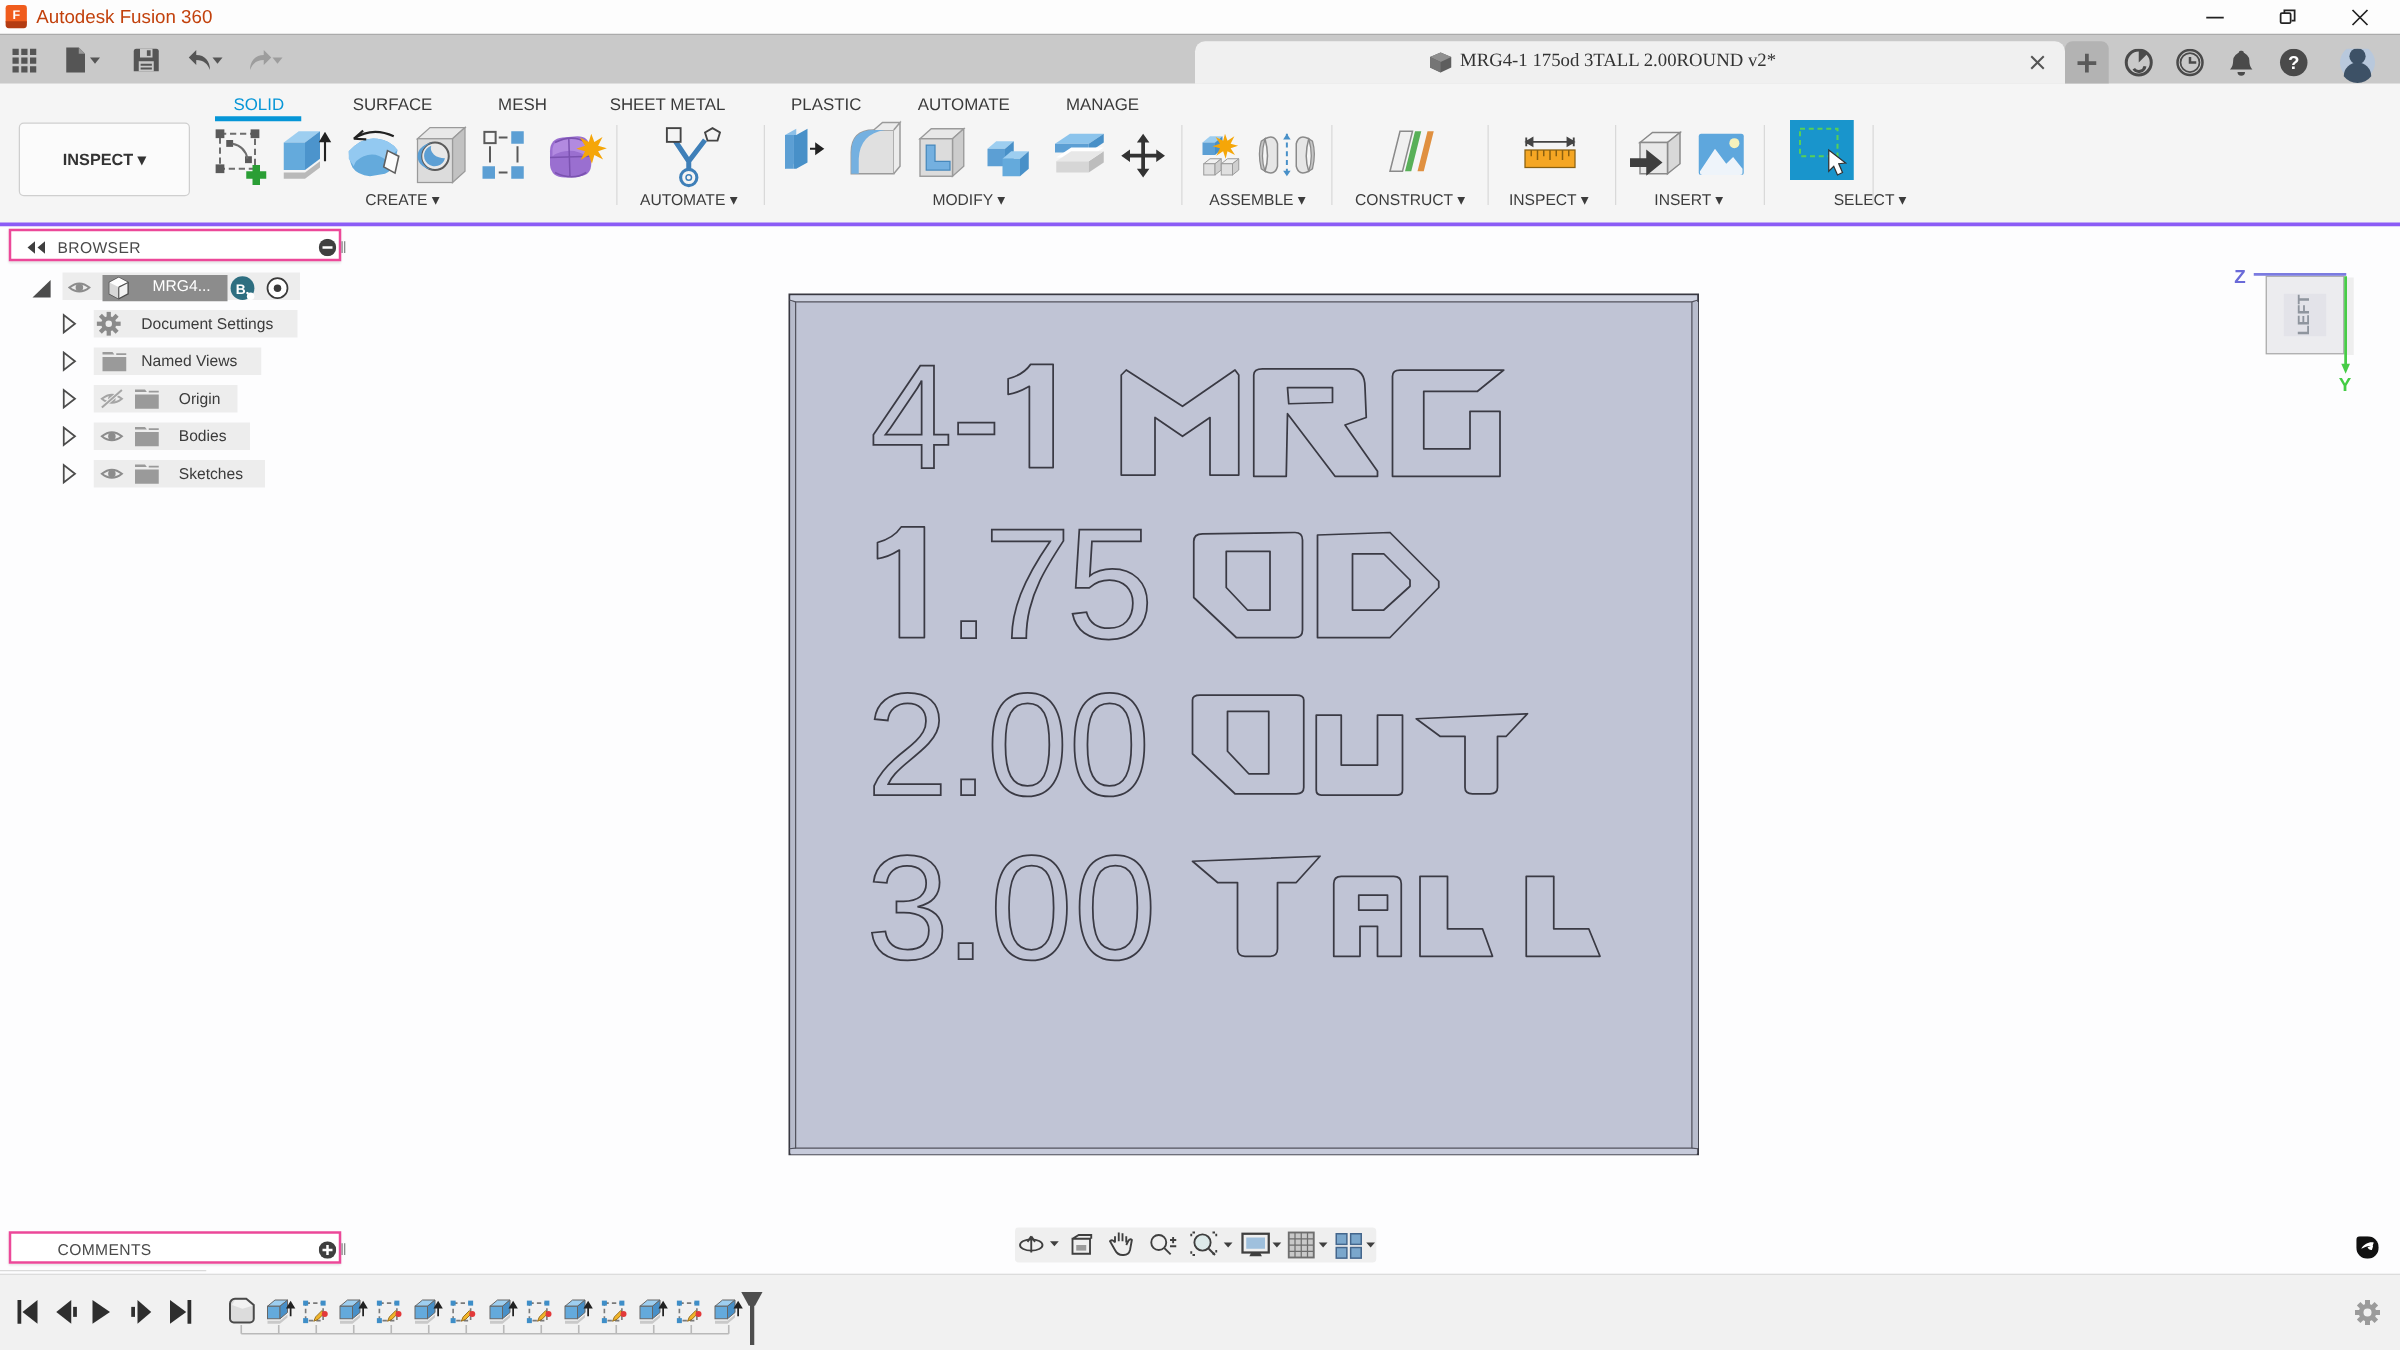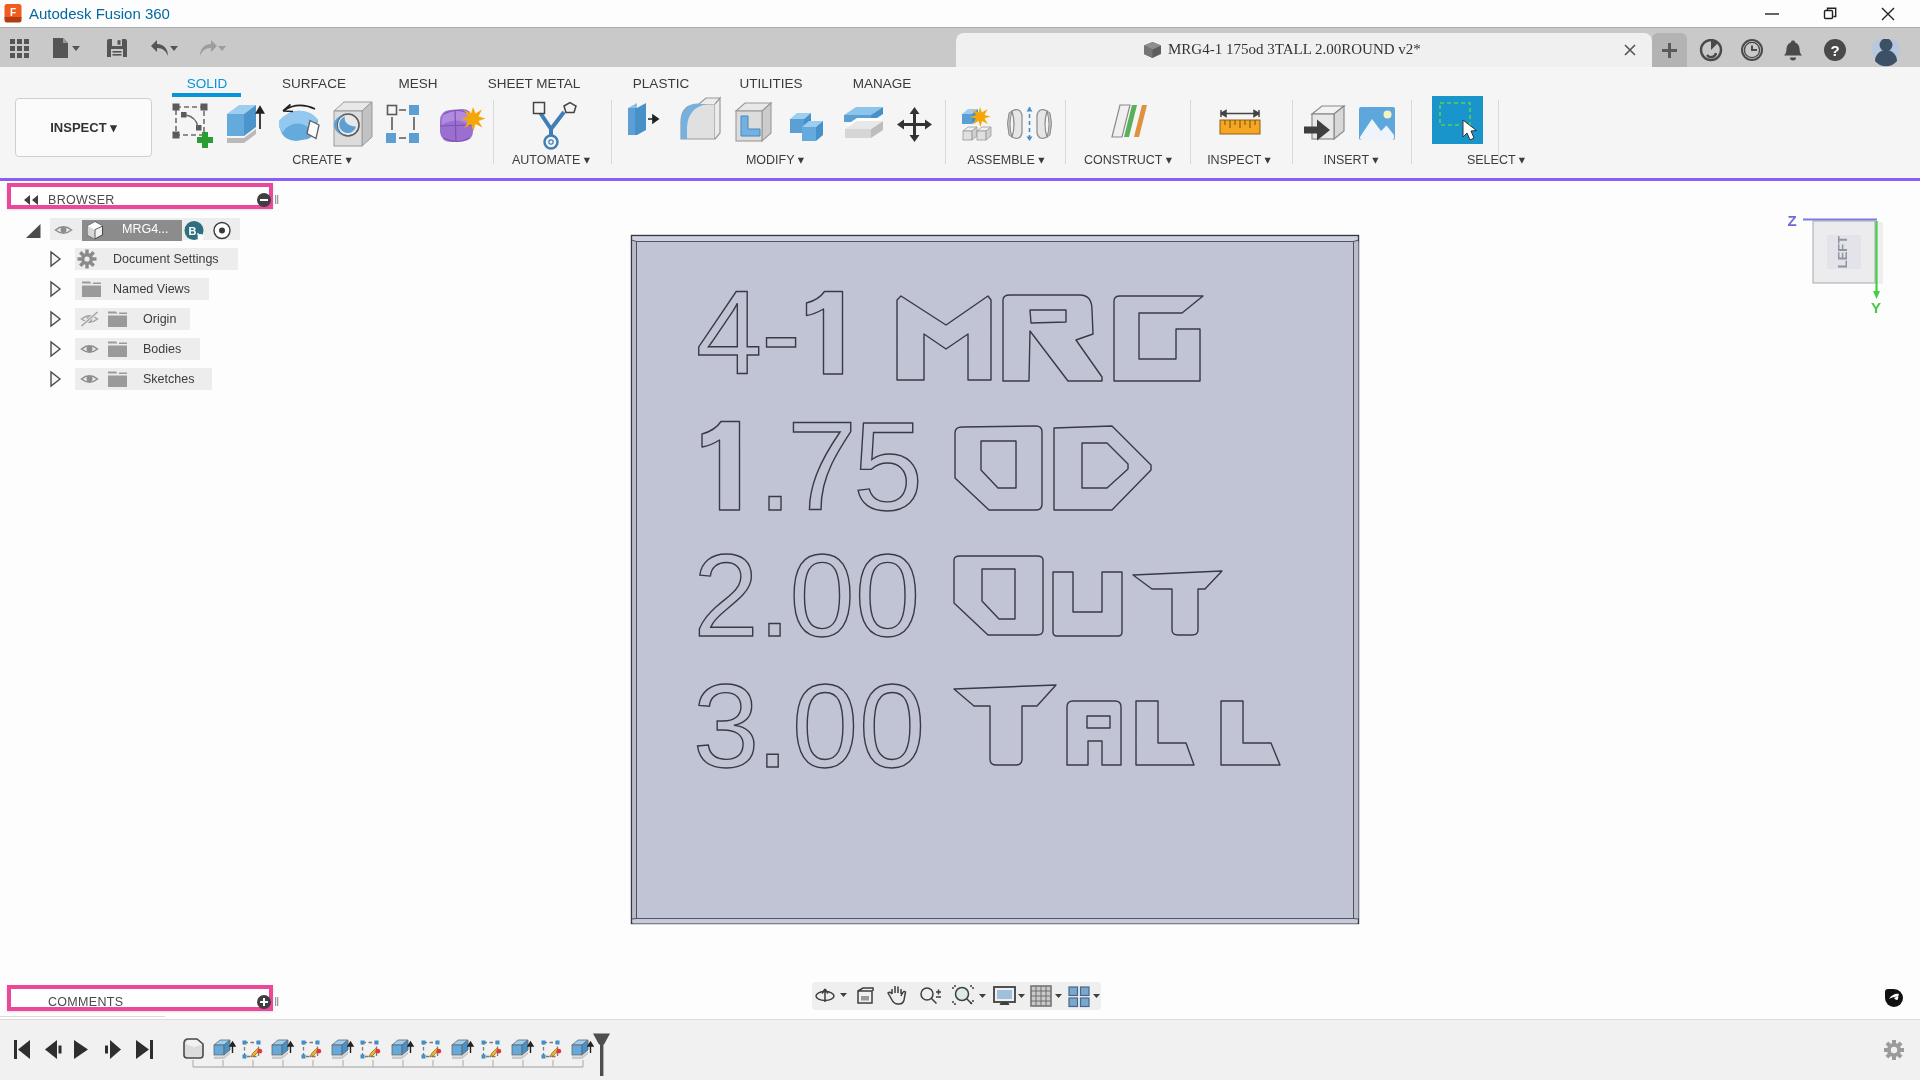--- a/index.html
+++ b/index.html
@@ -1,30 +1,30 @@
 <!DOCTYPE html>
 <html><head>
 <meta charset="utf-8">
 <style>
 * { margin:0; padding:0; box-sizing:border-box; }
 html,body { width:1920px; height:1080px; overflow:hidden; font-family:"Liberation Sans", sans-serif; background:#fdfdfe; }
 .abs { position:absolute; }
 #titlebar { position:absolute; left:0; top:0; width:1920px; height:28px; background:#fdfdfd; border-bottom:1px solid #ababab; }
-#titletext { position:absolute; left:29px; top:5px; font-size:15px; color:#0369a1; }
+#titletext { position:absolute; left:29px; top:5px; font-size:15px; color:#c2410c; }
 #toolbar { position:absolute; left:0; top:28px; width:1920px; height:39px; background:#c9c9c9; }
 .tab { position:absolute; top:5px; height:34px; border-radius:8px 8px 0 0; font-size:15px; }
 #tab1 { left:241px; width:707px; background:#bdbdbd; color:#4b4b4b; }
 #tab2 { left:956px; width:696px; background:#f0f0f0; color:#333;font-family:Liberation Serif, serif; }
 #plusbtn { position:absolute; left:1652px; top:5px; width:35px; height:34px; background:#b3b3b3; border-radius:6px 6px 0 0; }
 #ribbon { position:absolute; left:0; top:67px; width:1920px; height:114px; background:#f5f5f5; border-bottom:3px solid #8b5cf6; }
 .rtab { position:absolute; top:9px; font-size:13.5px; color:#3a3a3a; transform:translateX(-50%); }
 #designbtn { position:absolute; left:15px; top:31px; width:137px; height:59px; background:#fbfbfb; border:1px solid #cfcfcf; border-radius:4px; color:#333; font-size:13px; font-weight:bold; text-align:center; line-height:57px; }
 .glabel { position:absolute; top:85px; font-size:12.5px; color:#3c3c3c; transform:translateX(-50%); white-space:nowrap; }
 .gsep { position:absolute; top:33px; width:1px; height:64px; background:#d9d9d9; }
-.panelhdr { position:absolute; left:7px; width:266px; height:26px; background:#fff; border:4px solid #ec4899; box-shadow:0 1px 2px rgba(0,0,0,0.12); }
+.panelhdr { position:absolute; left:7px; width:266px; height:26px; background:#fff; border:2px solid #ec4899; box-shadow:0 1px 2px rgba(0,0,0,0.12); }
 .panelhdr .ptitle { position:absolute; left:37px; top:6px; font-size:12.5px; color:#4a4a4a; letter-spacing:0.3px; }
 .brow { position:absolute; height:22px; background:#ededed; }
 .btext { position:absolute; top:4px; font-size:12.5px; color:#3b3b3b; white-space:nowrap;text-align:center; }
 #timeline { position:absolute; left:0; top:1019px; width:1920px; height:61px; background:#f1f1f1; border-top:1px solid #dcdcdc; }
 #navbar { position:absolute; left:812px; top:982px; width:289px; height:28px; background:#efefef; border-radius:3px; }
 </style>
 </head>
 <body>
 
 <div id="titlebar">
@@ -115,21 +115,21 @@
     <path d="M180 22 a11 11 0 0 1 22 0 a14 14 0 0 1 -22 0 Z" fill="#3d5166"></path>
   </svg>
 </div>
 
 <div id="ribbon">
   <div class="rtab" style="left:207px;color:#0696d7">SOLID</div>
   <div class="rtab" style="left:314px">SURFACE</div>
   <div class="rtab" style="left:418px">MESH</div>
   <div class="rtab" style="left:534px">SHEET METAL</div>
   <div class="rtab" style="left:661px">PLASTIC</div>
-  <div class="rtab" style="left:771px">UTILITIES</div>
+  <div class="rtab" style="left:771px">AUTOMATE</div>
   <div class="rtab" style="left:882px">MANAGE</div>
   <div class="abs" style="left:172px;top:26px;width:69px;height:4px;background:#0696d7"></div>
   <div id="designbtn">INSPECT ▾</div>
   <div class="glabel" style="left:322px">CREATE ▾</div>
   <div class="glabel" style="left:551px">AUTOMATE ▾</div>
   <div class="glabel" style="left:775px">MODIFY ▾</div>
   <div class="glabel" style="left:1006px">ASSEMBLE ▾</div>
   <div class="glabel" style="left:1128px">CONSTRUCT ▾</div>
   <div class="glabel" style="left:1239px">INSPECT ▾</div>
   <div class="glabel" style="left:1351px">INSERT ▾</div>

